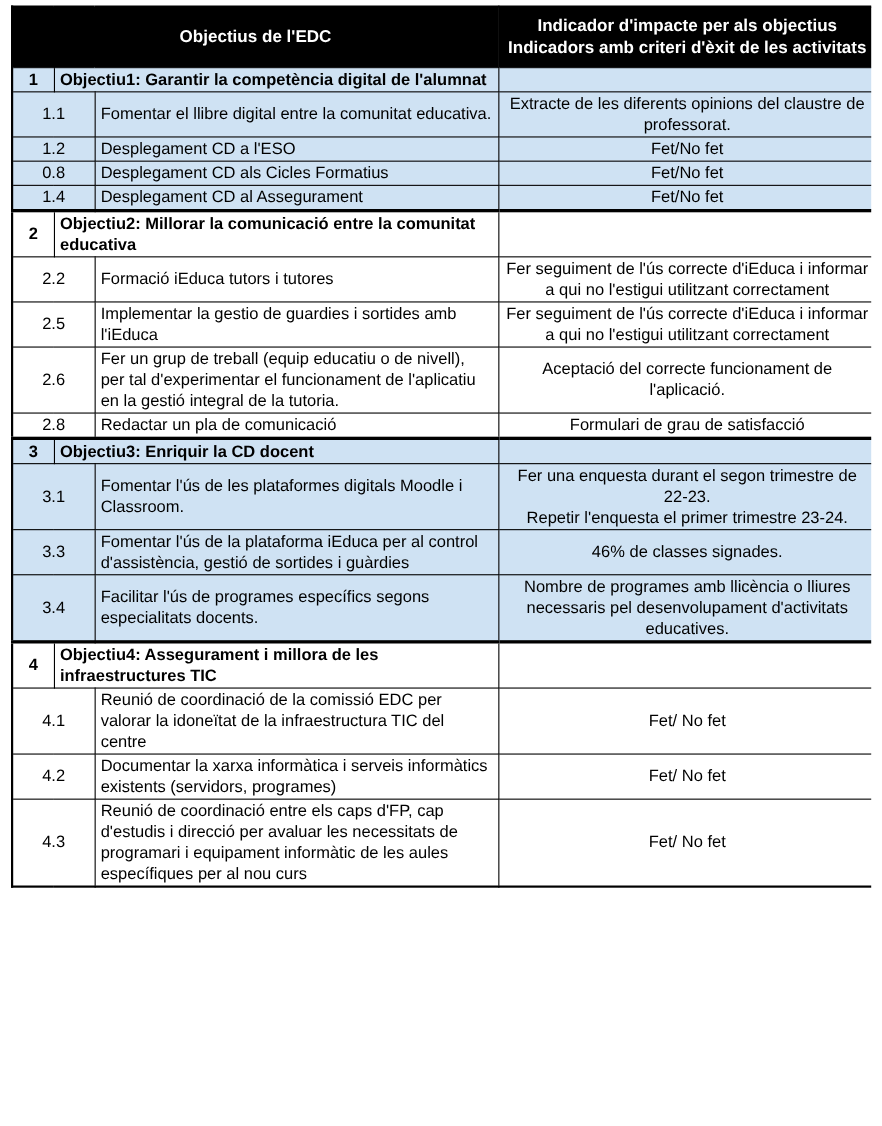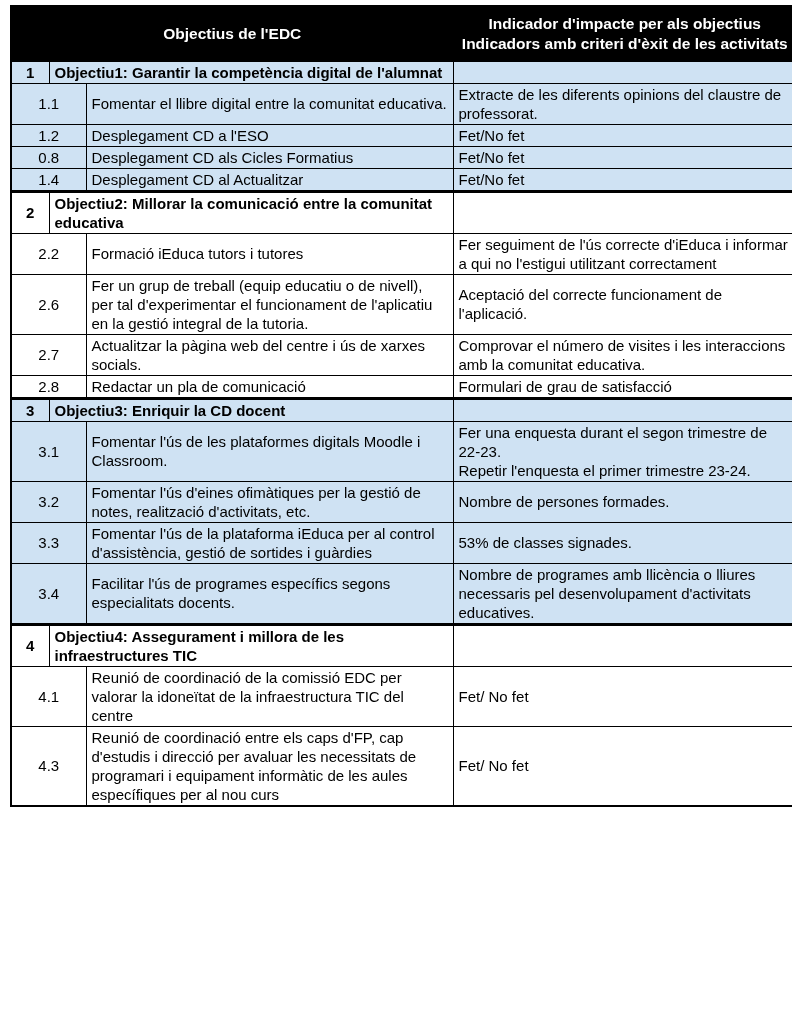--- a/index.html
+++ b/index.html
@@ -45,21 +45,21 @@
   }
 
   td.num { text-align: center; padding: 1px 2px; }
 
   tr.objective td { font-weight: bold; }
 
   tr.highlight td { background: var(--highlight-bg, #cfe2f3); }
 
   tr.group-start td { border-top: 3px solid var(--border-color, #000); }
 
-  td.ind { white-space: pre-line; }
+  td.ind { white-space: pre-line; text-align: center; }
 </style>
 </head>
 <body style="background: rgb(255, 255, 255);">
 
 <div class="page">
   <table class="edc">
     <colgroup>
       <col style="width:38px">
       <col style="width:37px">
       <col style="width:367px">
@@ -90,84 +90,84 @@
           <td>Desplegament CD a l'ESO</td>
           <td class="ind">Fet/No fet</td>
         </tr>
         <tr class="activity highlight">
           <td class="num" colspan="2">0.8</td>
           <td>Desplegament CD als Cicles Formatius</td>
           <td class="ind">Fet/No fet</td>
         </tr>
         <tr class="activity highlight">
           <td class="num" colspan="2">1.4</td>
-          <td>Desplegament CD al Actualitzar</td>
+          <td>Desplegament CD al Assegurament</td>
           <td class="ind">Fet/No fet</td>
         </tr>
         <tr class="objective group-start">
           <td class="num">2</td>
           <td colspan="2">Objectiu2: Millorar la comunicació entre la comunitat educativa</td>
           <td class="ind"></td>
         </tr>
         <tr class="activity">
           <td class="num" colspan="2">2.2</td>
           <td>Formació iEduca tutors i tutores</td>
           <td class="ind">Fer seguiment de l'ús correcte d'iEduca i informar a qui no l'estigui utilitzant correctament</td>
         </tr>
         <tr class="activity">
+          <td class="num" colspan="2">2.5</td>
+          <td>Implementar la gestio de guardies i sortides amb l'iEduca</td>
+          <td class="ind">Fer seguiment de l'ús correcte d'iEduca i informar a qui no l'estigui utilitzant correctament</td>
+        </tr>
+        <tr class="activity">
           <td class="num" colspan="2">2.6</td>
           <td>Fer un grup de treball (equip educatiu o de nivell), per tal d'experimentar el funcionament de l'aplicatiu en la gestió integral de la tutoria.</td>
           <td class="ind">Aceptació del correcte funcionament de l'aplicació.</td>
-        </tr>
-        <tr class="activity">
-          <td class="num" colspan="2">2.7</td>
-          <td>Actualitzar la pàgina web del centre i ús de xarxes socials.</td>
-          <td class="ind">Comprovar el número de visites i les interaccions amb la comunitat educativa.</td>
         </tr>
         <tr class="activity">
           <td class="num" colspan="2">2.8</td>
           <td>Redactar un pla de comunicació</td>
           <td class="ind">Formulari de grau de satisfacció</td>
         </tr>
         <tr class="objective highlight group-start">
           <td class="num">3</td>
           <td colspan="2">Objectiu3: Enriquir la CD docent</td>
           <td class="ind"></td>
         </tr>
         <tr class="activity highlight">
           <td class="num" colspan="2">3.1</td>
           <td>Fomentar l'ús de les plataformes digitals Moodle i Classroom.</td>
           <td class="ind">Fer una enquesta durant el segon trimestre de 22-23.
 Repetir l'enquesta el primer trimestre 23-24.</td>
         </tr>
         <tr class="activity highlight">
-          <td class="num" colspan="2">3.2</td>
-          <td>Fomentar l'ús d'eines ofimàtiques per la gestió de notes, realització d'activitats, etc.</td>
-          <td class="ind">Nombre de persones formades.</td>
-        </tr>
-        <tr class="activity highlight">
           <td class="num" colspan="2">3.3</td>
           <td>Fomentar l'ús de la plataforma iEduca per al control d'assistència, gestió de sortides i guàrdies</td>
-          <td class="ind">53% de classes signades.</td>
+          <td class="ind">46% de classes signades.</td>
         </tr>
         <tr class="activity highlight">
           <td class="num" colspan="2">3.4</td>
           <td>Facilitar l'ús de programes específics segons especialitats docents.</td>
           <td class="ind">Nombre de programes amb llicència o lliures necessaris pel desenvolupament d'activitats educatives.</td>
         </tr>
         <tr class="objective group-start">
           <td class="num">4</td>
           <td colspan="2">Objectiu4: Assegurament i millora de les infraestructures TIC</td>
           <td class="ind"></td>
         </tr>
         <tr class="activity">
           <td class="num" colspan="2">4.1</td>
           <td>Reunió de coordinació de la comissió EDC per valorar la idoneïtat de la infraestructura TIC del centre</td>
           <td class="ind">Fet/ No fet</td>
         </tr>
         <tr class="activity">
+          <td class="num" colspan="2">4.2</td>
+          <td>Documentar la xarxa informàtica i serveis informàtics existents (servidors, programes)</td>
+          <td class="ind">Fet/ No fet</td>
+        </tr>
+        <tr class="activity">
           <td class="num" colspan="2">4.3</td>
           <td>Reunió de coordinació entre els caps d'FP, cap d'estudis i direcció per avaluar les necessitats de programari i equipament informàtic de les aules específiques per al nou curs</td>
           <td class="ind">Fet/ No fet</td>
         </tr>
       </tbody>
   </table>
 </div>
 
 </body></html>

